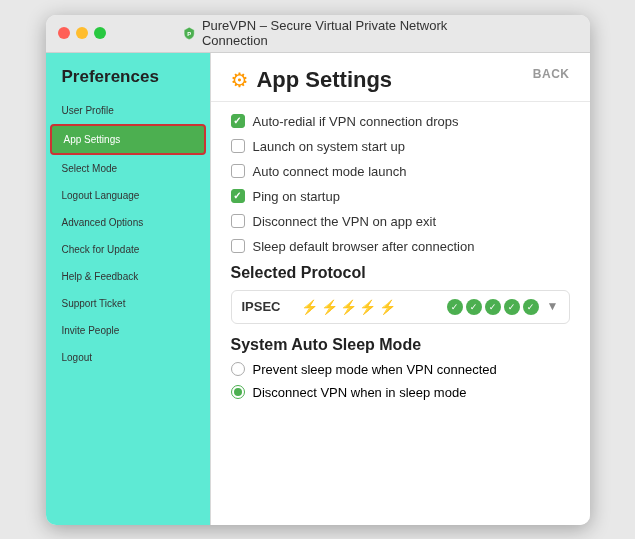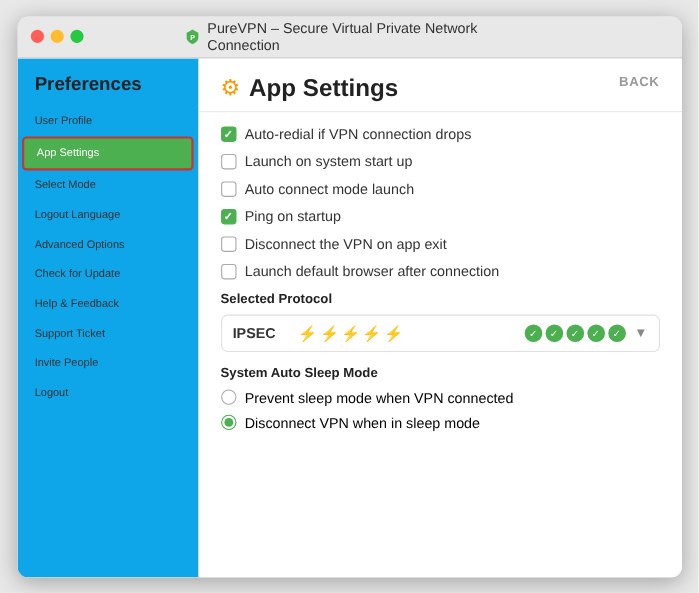--- a/index.html
+++ b/index.html
@@ -6,21 +6,21 @@
     body {
       font-family: -apple-system, BlinkMacSystemFont, 'Segoe UI', sans-serif;
       background: #e8e8e8;
       display: flex;
       justify-content: center;
       align-items: center;
       width: 635px;
       height: 539px;
     }
     .window {
-      width: 604px;
+      width: 544px;
       height: 510px;
       background: #f5f5f5;
       border-radius: 10px;
       box-shadow: 0 4px 20px rgba(0,0,0,0.3);
       overflow: hidden;
       display: flex;
       flex-direction: column;
     }
     .titlebar {
       background: #e8e8e8;
@@ -60,21 +60,21 @@
       font-weight: 500;
       color: #333;
     }
     .content {
       display: flex;
       flex: 1;
       overflow: hidden;
     }
     .sidebar {
       width: 165px;
-      background: #0ea5e9;
+      background: #5eead4;
       border-right: 1px solid #d8d8d8;
       display: flex;
       flex-direction: column;
       padding: 0;
     }
     .sidebar-header {
       padding: 14px 16px 10px;
       font-size: 17px;
       font-weight: 600;
       color: #222;
@@ -128,21 +128,21 @@
       cursor: pointer;
       letter-spacing: 0.5px;
     }
     .main-content {
       padding: 12px 20px;
       overflow-y: auto;
       flex: 1;
     }
     .checkbox-row {
       display: flex;
-      align-items: flex-end;
+      align-items: flex-start;
       gap: 8px;
       margin-bottom: 10px;
     }
     .checkbox-box {
       width: 14px;
       height: 14px;
       border: 1.5px solid #aaa;
       border-radius: 3px;
       display: flex;
       align-items: center;
@@ -158,21 +158,21 @@
       content: '✓';
       color: white;
       font-size: 10px;
       font-weight: bold;
     }
     .checkbox-label {
       font-size: 13px;
       color: #333;
     }
     .section-title {
-      font-size: 12px;
+      font-size: 16px;
       font-weight: 700;
       color: #222;
       margin: 10px 0 8px;
     }
     .protocol-row {
       display: flex;
       align-items: flex-start;
       border: 1.5px solid #e0e0e0;
       border-radius: 6px;
       padding: 8px 10px;
@@ -311,21 +311,21 @@
         <div class="checkbox-row">
           <div class="checkbox-box checked"></div>
           <span class="checkbox-label">Ping on startup</span>
         </div>
         <div class="checkbox-row">
           <div class="checkbox-box"></div>
           <span class="checkbox-label">Disconnect the VPN on app exit</span>
         </div>
         <div class="checkbox-row">
           <div class="checkbox-box"></div>
-          <span class="checkbox-label">Launch default browser after connection</span>
+          <span class="checkbox-label">Sleep default browser after connection</span>
         </div>
 
         <div class="section-title">Selected Protocol</div>
         <div class="protocol-row">
           <span class="protocol-label">IPSEC</span>
           <div class="lightning-icons">
             <span class="lightning">⚡</span>
             <span class="lightning">⚡</span>
             <span class="lightning">⚡</span>
             <span class="lightning">⚡</span>

